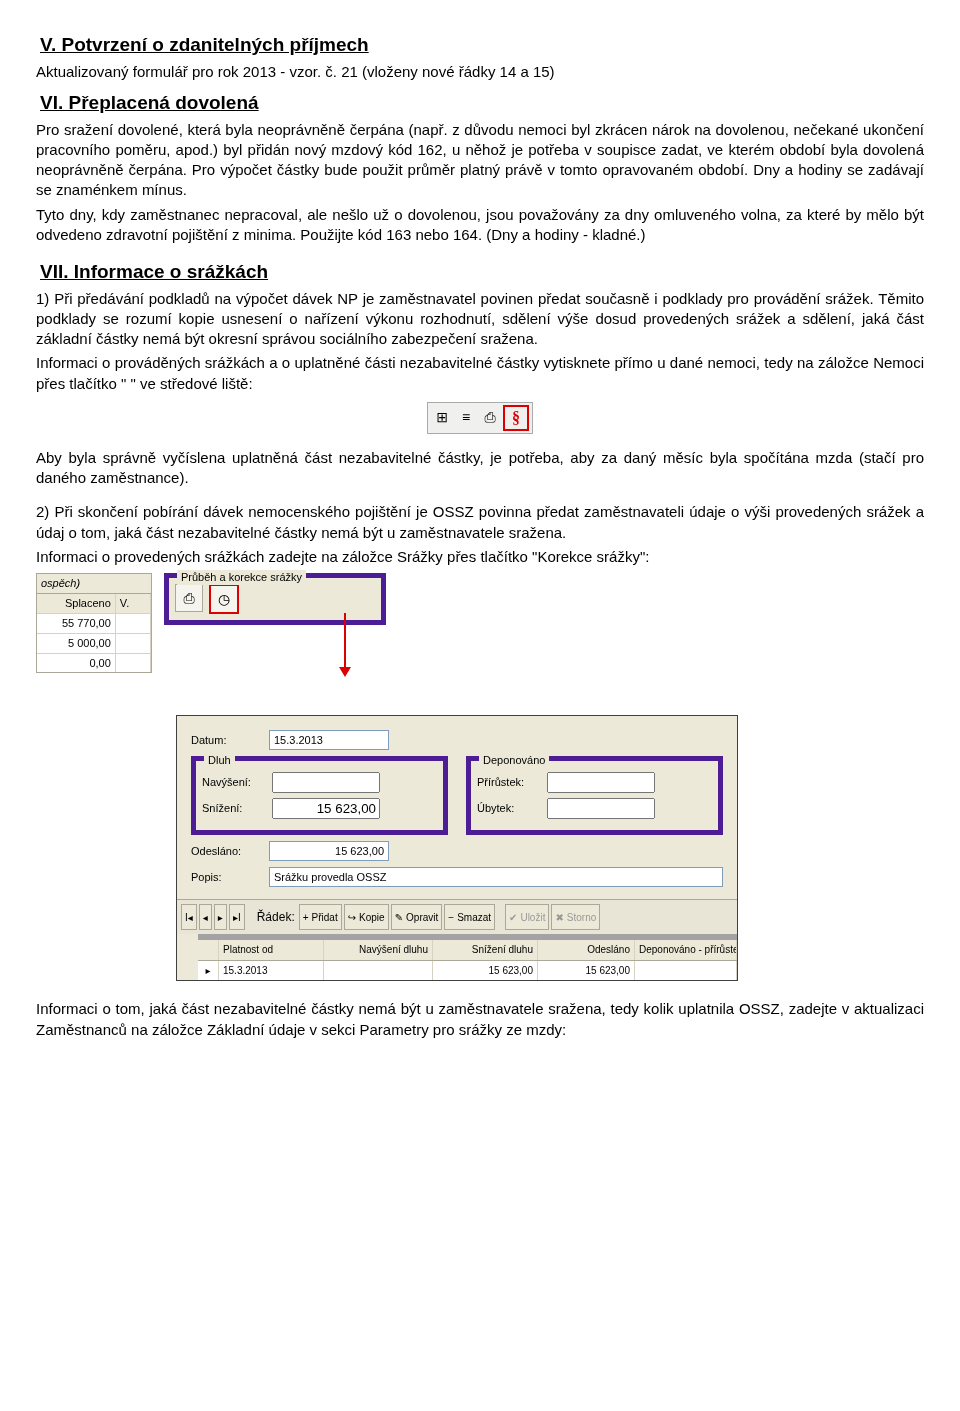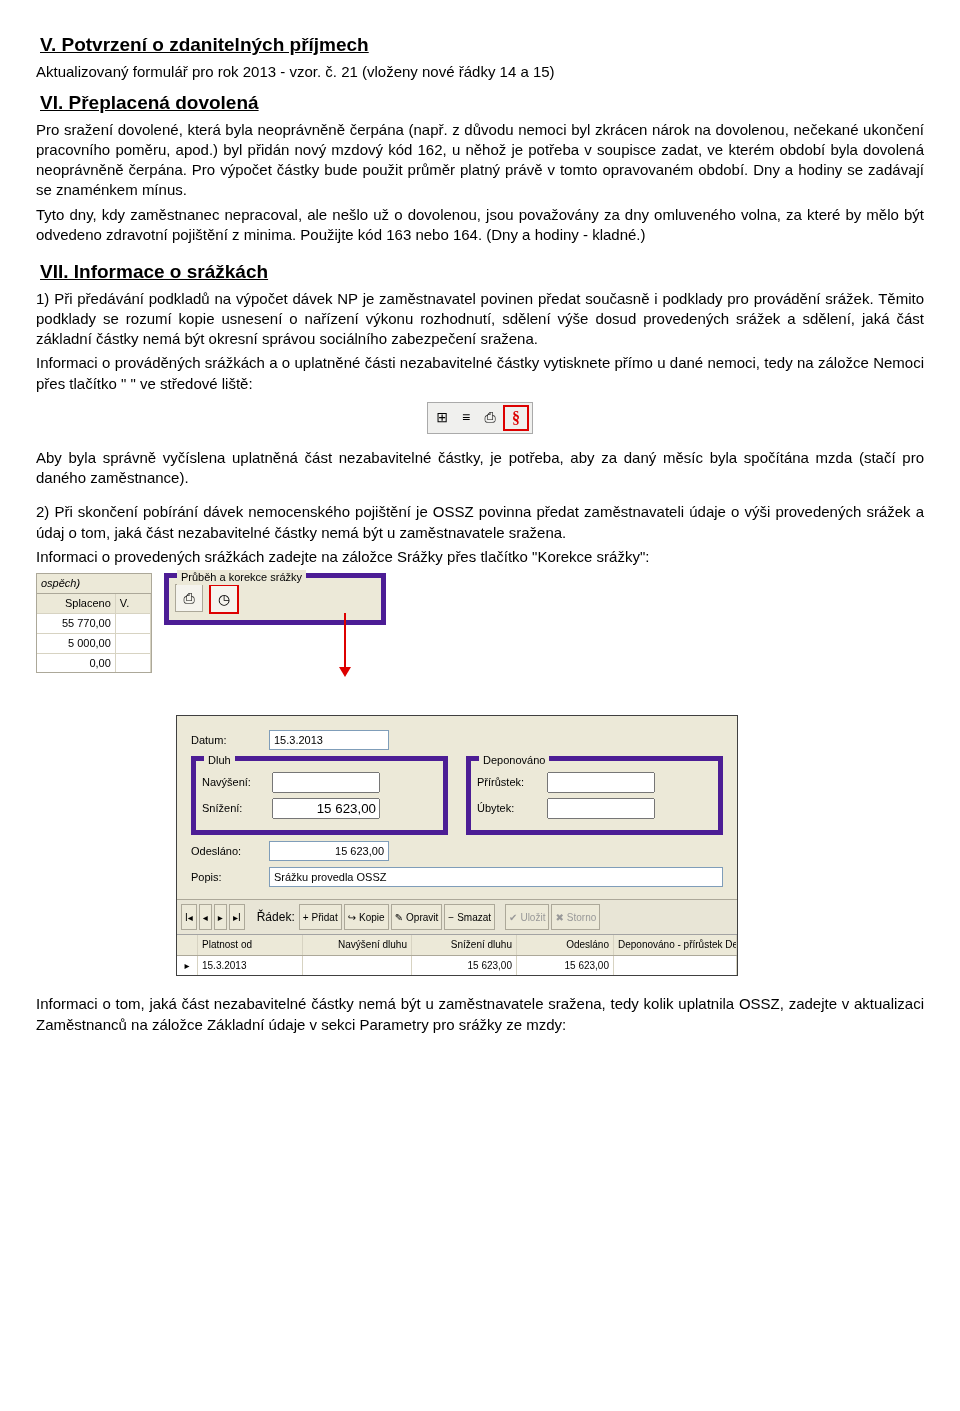--- a/index.html
+++ b/index.html
@@ -180,22 +180,23 @@
     font-size: 10px;
     display: flex; align-items: center;
     gap: 3px;
     height: 20px;
   }
   .footbar .fbtn.dis { color: #999; }
   .footbar .sep { width: 6px; }
   .footbar .flbl { font-size: 12px; margin: 0 2px; }
 
   .btgrid {
-    border-top: 1px solid #a3a3a3;
+    border-top: 6px solid #a3a3a3;
     background: #fff;
+    margin-left: 21px;
   }
   .btgrid .ghead, .btgrid .grow {
     display: flex;
     font-size: 10px;
   }
   .btgrid .ghead { background: #ece9d8; border-bottom: 1px solid #aca899; }
   .btgrid .cell {
     border-right: 1px solid #d7d3c2;
     padding: 3px 4px;
     overflow: hidden;

